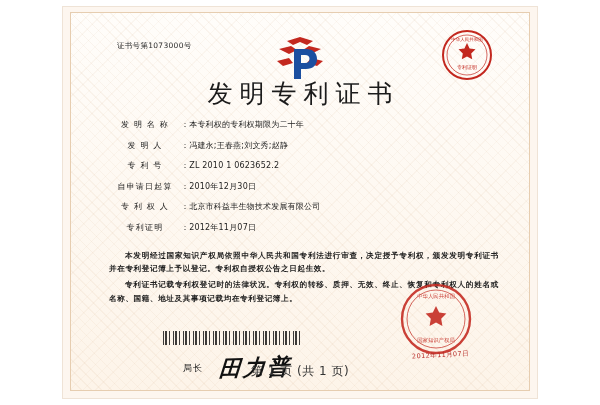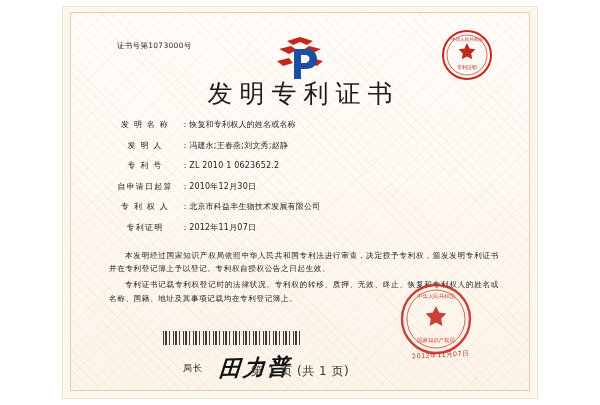--- a/index.html
+++ b/index.html
@@ -140,20 +140,21 @@
   .body-text {
     position: absolute;
     left: 38px;
     right: 30px;
     top: 236px;
     font-size: 7.6px;
     line-height: 13.2px;
     color: #1d1d1d;
     text-align: justify;
     letter-spacing: 0.6px;
+    font-weight: bold;
   }
   .body-text p {
     margin: 0 0 3px 0;
     text-indent: 16px;
   }
 
   .barcode {
     position: absolute;
     left: 92px;
     top: 318px;
@@ -249,21 +250,21 @@
           <text x="26" y="40" font-size="5" fill="#c3281f" text-anchor="middle" font-family="DejaVu Sans, sans-serif">专利证明</text>
           <text x="26" y="12" font-size="4.5" fill="#c3281f" text-anchor="middle" font-family="DejaVu Sans, sans-serif">中华人民共和国</text>
         </svg>
       </div>
 
       <div class="title">发明专利证书</div>
 
       <div class="fields">
         <div class="field">
           <span class="k">发 明 名 称</span>
-          <span class="v">：恢复和专利权人的姓名或名称</span>
+          <span class="v">：本专利权的专利权期限为二十年</span>
         </div>
         <div class="field">
           <span class="k">发 明 人</span>
           <span class="v">：冯建永;王春燕;刘文秀;赵静</span>
         </div>
         <div class="field">
           <span class="k">专 利 号</span>
           <span class="v">：ZL 2010 1 0623652.2</span>
         </div>
         <div class="field">

